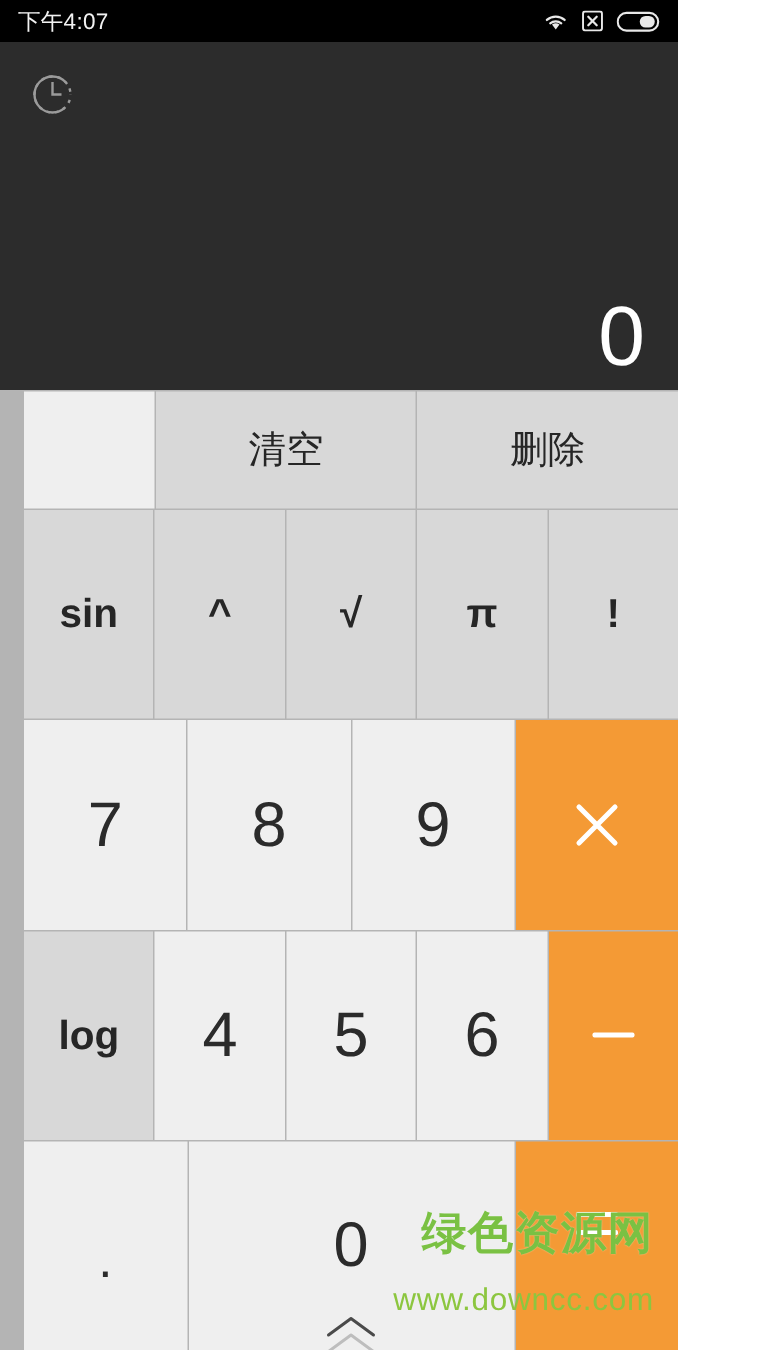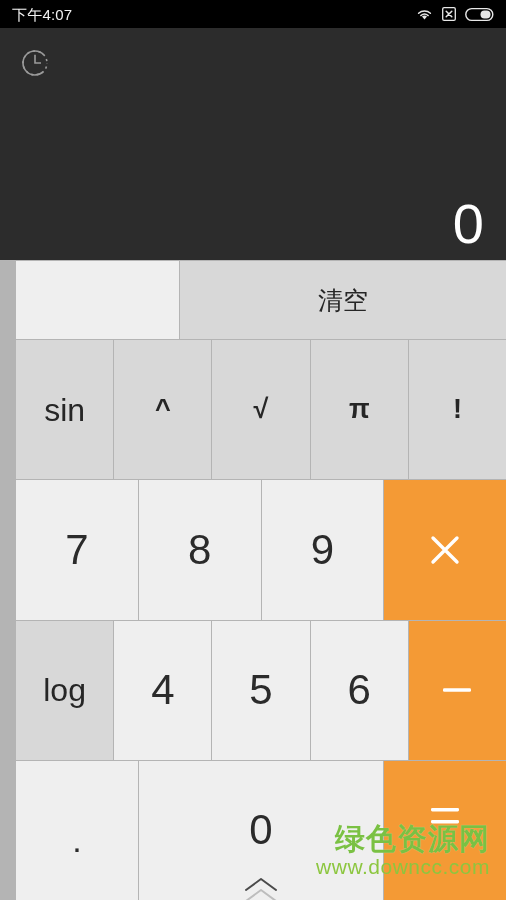--- a/index.html
+++ b/index.html
@@ -8,21 +8,21 @@
   html, body {
     width: 506px;
     height: 900px;
     overflow: hidden;
     background: #ffffff;
     font-family: "Liberation Sans", "DejaVu Sans", sans-serif;
   }
 
   #app {
     position: relative;
-    width: 506px;
+    width: 452px;
     height: 900px;
     background: #ffffff;
     display: flex;
     flex-direction: column;
   }
 
   
   .status-bar {
     height: 28px;
     background: #000000;
@@ -113,21 +113,21 @@
     font-family: "Liberation Sans", "DejaVu Sans", sans-serif;
     overflow: hidden;
   }
 
   
   .k-light   { background: #efefef; color: #2b2b2b; }
   .k-gray    { background: #d8d8d8; color: #262626; }
   .k-orange  { background: #f49a35; color: #ffffff; }
 
   
-  .k-func    { font-size: 32px; font-weight: normal; }
+  .k-func    { font-size: 27px; font-weight: bold; }
   .k-sym     { font-size: 27px; font-weight: bold; }
   .k-digit   { font-size: 42px; font-weight: 400; }
   .k-cn      { font-size: 25px; font-weight: 400; }
 
   .key .lbl { line-height: 1; display: block; }
 
   
   .expand-handle {
     position: absolute;
     bottom: -2px;
@@ -162,21 +162,21 @@
     color: #7ac143;
     letter-spacing: 1px;
     text-shadow: 0 0 1px rgba(255,255,255,0.5);
     white-space: nowrap;
   }
   .wm-sub {
     font-size: 21px;
     color: #8cc63f;
     letter-spacing: 0.5px;
     white-space: nowrap;
-    margin-top: 1px;
+    margin-top: 17px;
   }
 </style>
 </head>
 <body>
 
 <div id="app">
 
   <div class="status-bar">
     <span class="status-time">下午4:07</span>
     <span class="status-icons">
@@ -216,20 +216,23 @@
 
   <div class="keypad">
 
     <div class="key-row top-row">
       <div class="key k-light k-cn" style="flex:1 1 0">
         <span class="lbl"></span>
       </div>
       <div class="key k-gray k-cn" style="flex:2 2 0">
         <span class="lbl">清空</span>
       </div>
+      <div class="key k-gray k-cn" style="flex:2 2 0">
+        <span class="lbl">删除</span>
+      </div>
     </div>
 
     <div class="key-row">
       <div class="key k-gray k-func">
         <span class="lbl">sin</span>
       </div>
       <div class="key k-gray k-sym">
         <span class="lbl">^</span>
       </div>
       <div class="key k-gray k-sym">

